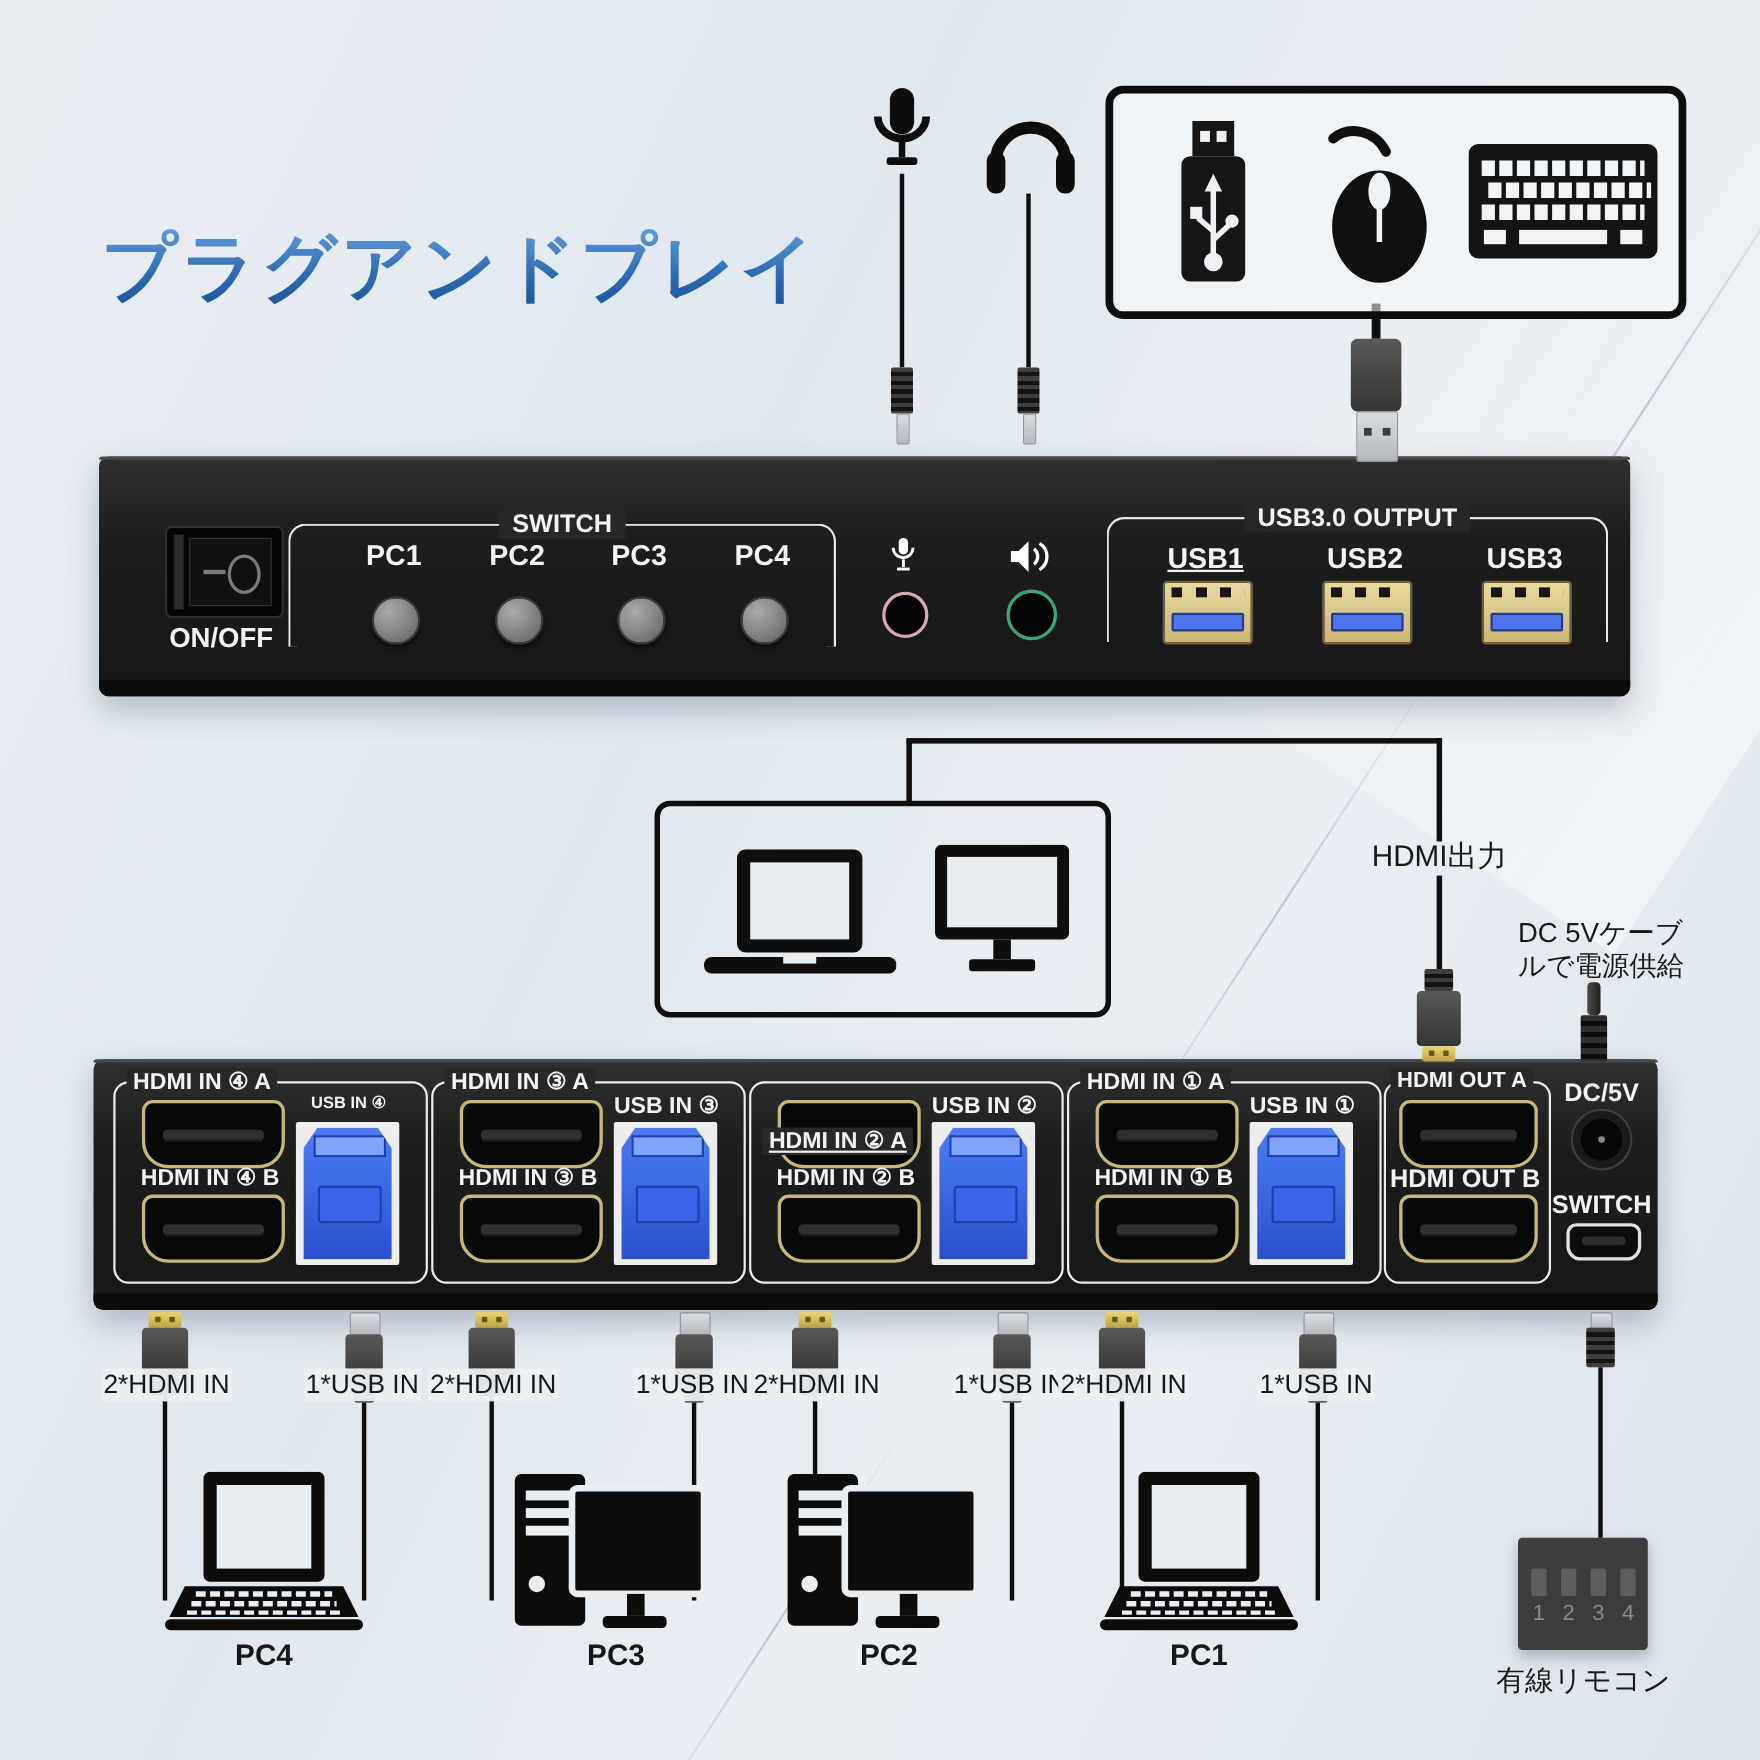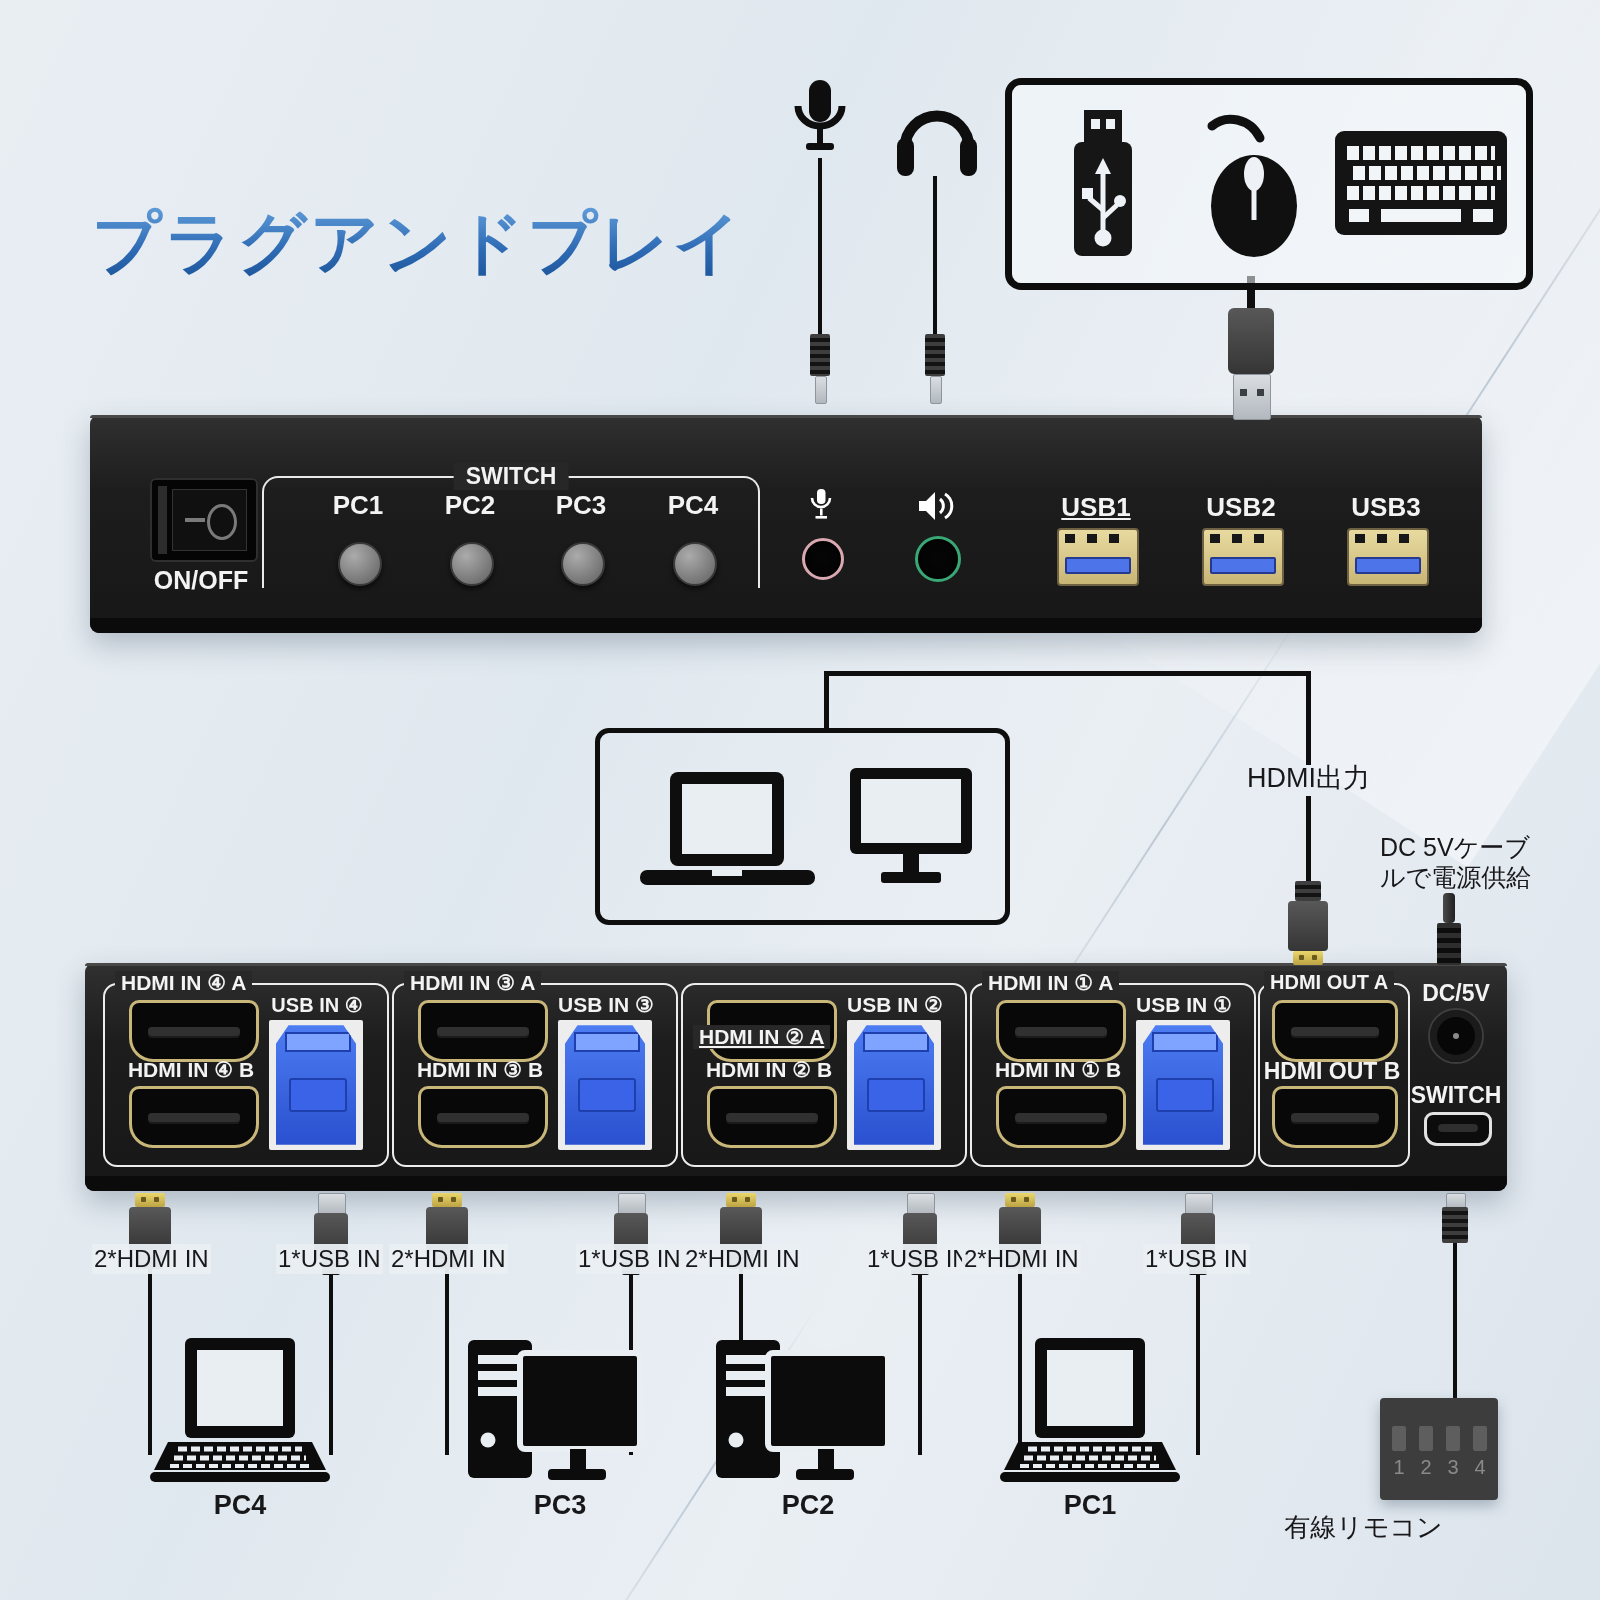--- a/index.html
+++ b/index.html
@@ -175,20 +175,23 @@
   <div class="icon" style="left:917px;top:490px;">
     <svg width="40" height="32" viewBox="0 0 40 32">
       <path d="M2,11 h7 l9,-9 v28 l-9,-9 H2 z" fill="#fff"></path>
       <path d="M23,9 a9,9 0 0 1 0,14" stroke="#fff" stroke-width="3" fill="none"></path>
       <path d="M28,4 a14,14 0 0 1 0,24" stroke="#fff" stroke-width="3" fill="none"></path>
     </svg>
   </div>
   <div class="jack" style="left:802px;top:538px;width:36px;height:36px;border:3px solid #d9a8b0;"></div>
   <div class="jack" style="left:915px;top:536px;width:40px;height:40px;border:3px solid #3aa876;"></div>
 
+  <div class="bracket" style="left:1006px;top:470px;width:452px;height:112px;">
+    <span>USB3.0 OUTPUT</span>
+  </div>
   <div class="wlbl" style="left:1046px;top:492px;width:100px;font-size:26px;text-decoration:underline;">USB1</div>
   <div class="wlbl" style="left:1191px;top:492px;width:100px;font-size:26px;">USB2</div>
   <div class="wlbl" style="left:1336px;top:492px;width:100px;font-size:26px;">USB3</div>
   <div class="usba" style="left:1057px;top:528px;">
       <div class="usba-notch"></div>
     </div>
   <div class="usba" style="left:1202px;top:528px;">
       <div class="usba-notch"></div>
     </div>
   <div class="usba" style="left:1347px;top:528px;">
@@ -229,21 +232,21 @@
   <div class="panel" style="left:85px;top:963px;width:1422px;height:228px;">
     <div class="panel-top"></div>
     <div class="panel-bottom"></div>
   </div>
 
   <div class="section" style="left:103px;top:983px;width:282px;height:180px;"></div>
   <div class="sec-lbl" style="left:115px;top:971px;">HDMI IN ④ A</div>
   <div class="hdmi" style="left:129px;top:1000px;width:124px;height:56px;"></div>
   <div class="wlbl" style="left:117px;top:1058px;width:148px;font-size:21px;">HDMI IN ④ B</div>
   <div class="hdmi" style="left:129px;top:1086px;width:124px;height:56px;"></div>
-  <div class="wlbl" style="left:253px;top:993px;width:128px;font-size:20px;">USB IN ④</div>
+  <div class="wlbl" style="left:253px;top:993px;width:128px;font-size:15px;">USB IN ④</div>
   <div class="usbb" style="left:269px;top:1020px;width:94px;height:130px;">
       <div class="usbb-conn">
         <div class="usbb-tab"></div>
         <div class="usbb-block"></div>
       </div>
     </div>
 
   <div class="section" style="left:392px;top:983px;width:282px;height:180px;"></div>
   <div class="sec-lbl" style="left:404px;top:971px;">HDMI IN ③ A</div>
   <div class="hdmi" style="left:418px;top:1000px;width:124px;height:56px;"></div>
@@ -402,15 +405,15 @@
   <div class="remote" style="left:1380px;top:1398px;width:118px;height:102px;">
     <div class="rbtn" style="left:12px;top:28px;"></div>
     <div class="rbtn" style="left:39px;top:28px;"></div>
     <div class="rbtn" style="left:66px;top:28px;"></div>
     <div class="rbtn" style="left:93px;top:28px;"></div>
     <div class="rdigit" style="left:12px;top:58px;">1</div>
     <div class="rdigit" style="left:39px;top:58px;">2</div>
     <div class="rdigit" style="left:66px;top:58px;">3</div>
     <div class="rdigit" style="left:93px;top:58px;">4</div>
   </div>
-  <div class="dlbl" style="left:1276px;top:1510px;width:175px;font-size:26px;">有線リモコン</div>
+  <div class="dlbl" style="left:1352px;top:1510px;width:175px;font-size:26px;">有線リモコン</div>
 
 </div>
 
 </body></html>

